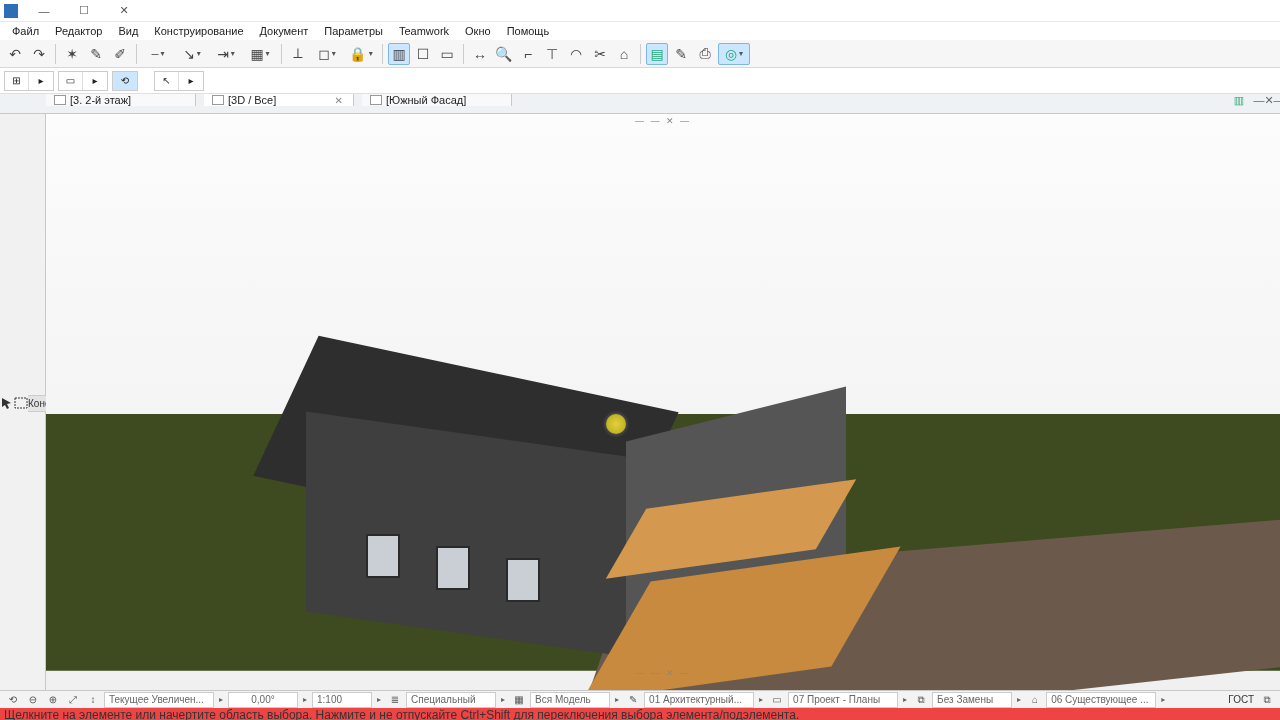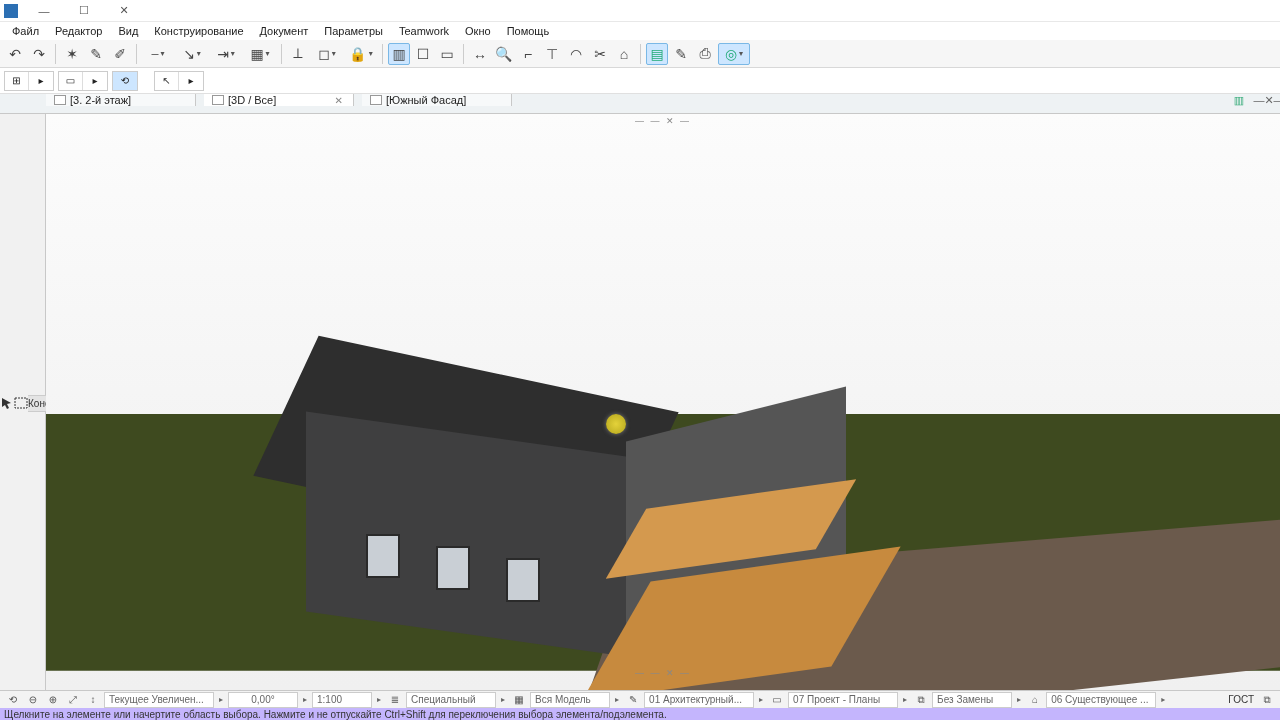--- a/index.html
+++ b/index.html
@@ -71,21 +71,21 @@
 .watermark .ws { font-size: 11px; color: #8a8a8a; line-height: 1.3; }
 
 
 .statusbar { position: absolute; left: 0; right: 0; bottom: 12px; height: 18px; background: #f3f3f3; border-top: 1px solid #c8c8c8; display: flex; align-items: center; font-size: 10px; padding: 0 4px; gap: 2px; }
 .statusbar .sbtn { width: 18px; height: 16px; display: flex; align-items: center; justify-content: center; color: #555; }
 .statusbar .sfield { height: 16px; border: 1px solid #ccc; background: #fff; padding: 0 4px; display: flex; align-items: center; min-width: 60px; color: #666; }
 .statusbar .tri { font-size: 8px; color: #666; padding: 0 3px; }
 .statusbar .lab { padding: 0 2px; color: #333; white-space: nowrap; }
 
 
-.hint { position: absolute; left: 0; right: 0; bottom: 0; height: 12px; background: #c4b5fd; font-size: 10px; color: #333; padding: 0 4px; display: flex; align-items: center; }
+.hint { position: absolute; left: 0; right: 0; bottom: 0; height: 12px; background: #ef4444; font-size: 12px; color: #333; padding: 0 4px; display: flex; }
 </style>
 </head>
 <body>
 
 <div class="titlebar">
   <div class="app-icon"></div>
   <div class="winbtn">—</div>
   <div class="winbtn">☐</div>
   <div class="winbtn">✕</div>
 </div>

